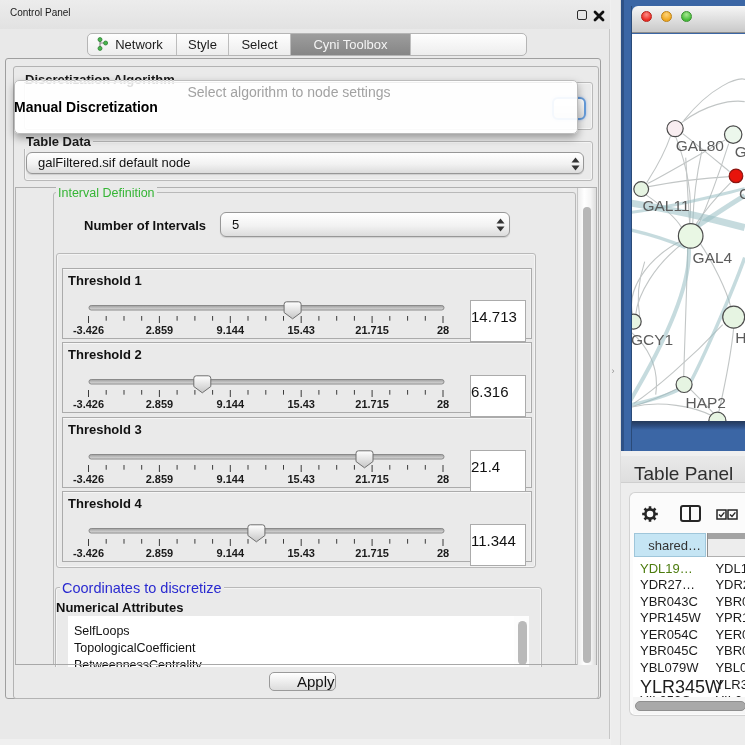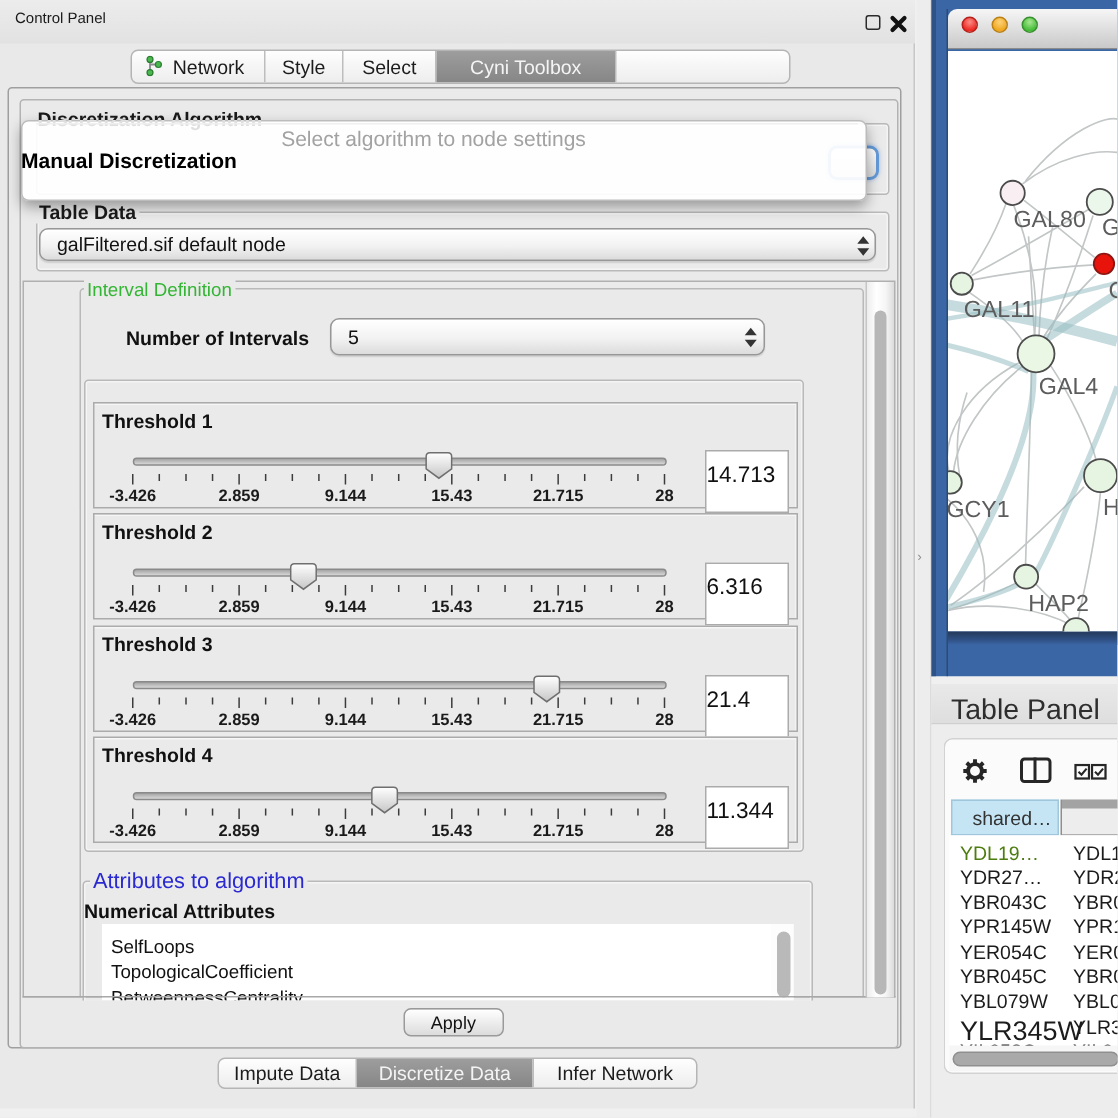--- a/index.html
+++ b/index.html
@@ -232,41 +232,36 @@
       <text x="97.4" y="66" text-anchor="middle" font-size="11" font-weight="bold" fill="#1a1a1a" font-family="Liberation Sans">2.859</text>
       <text x="168.3" y="66" text-anchor="middle" font-size="11" font-weight="bold" fill="#1a1a1a" font-family="Liberation Sans">9.144</text>
       <text x="239.2" y="66" text-anchor="middle" font-size="11" font-weight="bold" fill="#1a1a1a" font-family="Liberation Sans">15.43</text>
       <text x="310.1" y="66" text-anchor="middle" font-size="11" font-weight="bold" fill="#1a1a1a" font-family="Liberation Sans">21.715</text>
       <text x="381.0" y="66" text-anchor="middle" font-size="11" font-weight="bold" fill="#1a1a1a" font-family="Liberation Sans">28</text>
 <path d="M 185.9 36.3 q 0 -2.5 2.5 -2.5 h 12 q 2.5 0 2.5 2.5 v 8.2 L 194.4 50.8 L 185.9 44.5 z" fill="url(#tg3)" stroke="#6f6f6f" stroke-width="1"></path>
 </svg>
 <div class="vbox" style="left:470px;top:524.1px">11.344</div>
 
 <div class="grp" style="left:55px;top:587px;width:487px;height:82px;border-radius:3px 3px 0 0"></div>
-<div class="glab" style="left:60px;top:581px;font-size:14.5px;color:#2a2ad0;background:#eaeaea">Attributes to algorithm</div>
+<div class="glab" style="left:60px;top:581px;font-size:14.5px;color:#2a2ad0;background:#eaeaea">Coordinates to discretize</div>
 <div class="a" style="left:56px;top:600px;font-size:13px;font-weight:bold;color:#111">Numerical Attributes</div>
 <div class="a" style="left:68px;top:616px;width:461px;height:50.5px;background:#fff;overflow:hidden">
  <div style="padding:7px 0 0 6px;font-size:12.5px;color:#111;line-height:17px">SelfLoops<br>TopologicalCoefficient<br>BetweennessCentrality</div>
 </div>
 <div class="a" style="left:514px;top:616px;width:15px;height:50.5px;background:#fdfdfd"></div>
 <div class="a" style="left:518px;top:621px;width:9px;height:44px;background:#b9b9b9;border-radius:5px"></div>
 
 <div class="a" style="left:14.5px;top:663.6px;width:582px;height:1.2px;background:#a8a8a8"></div>
 <div class="a" style="left:47px;top:666.8px;width:549px;height:4.5px;background:#eaeaea"></div>
 
 <div class="a" style="left:577px;top:187.5px;width:18.5px;height:477px;background:linear-gradient(90deg,#ededed,#ffffff 35%,#f5f5f5 70%,#dcdcdc);border-left:1px solid #c6c6c6"></div>
 <div class="a" style="left:583.3px;top:207px;width:7.7px;height:456px;background:#b7b7b7;border-radius:4px"></div>
 
-<div class="a" style="left:269px;top:671.5px;width:66.5px;height:19.5px;border:1px solid #9a9a9a;border-radius:5px;background:linear-gradient(180deg,#ffffff,#dcdcdc);text-align:center;font-size:12px;color:#111;line-height:18px">Apply</div>
-
-<div class="a" style="left:145px;top:704.5px;width:320px;height:21.5px;border:1px solid #b5b5b5;border-radius:5px;background:linear-gradient(180deg,#fefefe,#ededed);overflow:hidden">
-<div class="tabseg" style="width:92px;line-height:20px">Impute Data</div>
-<div class="tabseg sel" style="width:118px;line-height:20px">Discretize Data</div>
-<div class="tabseg" style="width:108px;border-right:none;line-height:20px">Infer Network</div>
-</div>
+<div class="a" style="left:269px;top:671.5px;width:66.5px;height:19.5px;border:1px solid #9a9a9a;border-radius:5px;background:linear-gradient(180deg,#ffffff,#dcdcdc);text-align:right;font-size:15px;color:#111;line-height:18px">Apply</div>
+
 
 <div class="a" style="left:13.5px;top:79.5px;width:564.5px;height:54px;background:rgba(255,255,255,0.93);border:1px solid #bcbcbc;border-radius:5px;box-shadow:0 4px 9px rgba(0,0,0,0.35)"></div>
 <div class="a" style="left:0;top:80px;width:578px;height:12px;overflow:hidden">
  <div class="a" style="left:25px;top:-8.5px;font-size:13px;font-weight:bold;color:#dfdfdf;white-space:nowrap">Discretization Algorithm</div>
  <div class="a" style="left:24px;top:2px;width:548px;height:1px;background:#efefef"></div>
 </div>
 <div class="a" style="left:0px;top:84px;width:578px;text-align:center;font-size:14px;color:#a2a2a2">Select algorithm to node settings</div>
 <div class="a" style="left:14px;top:98.5px;font-size:14px;font-weight:bold;color:#000">Manual Discretization</div>
 
 <div class="a" style="left:611px;top:0;width:9.5px;height:745px;background:#ededed"></div>

